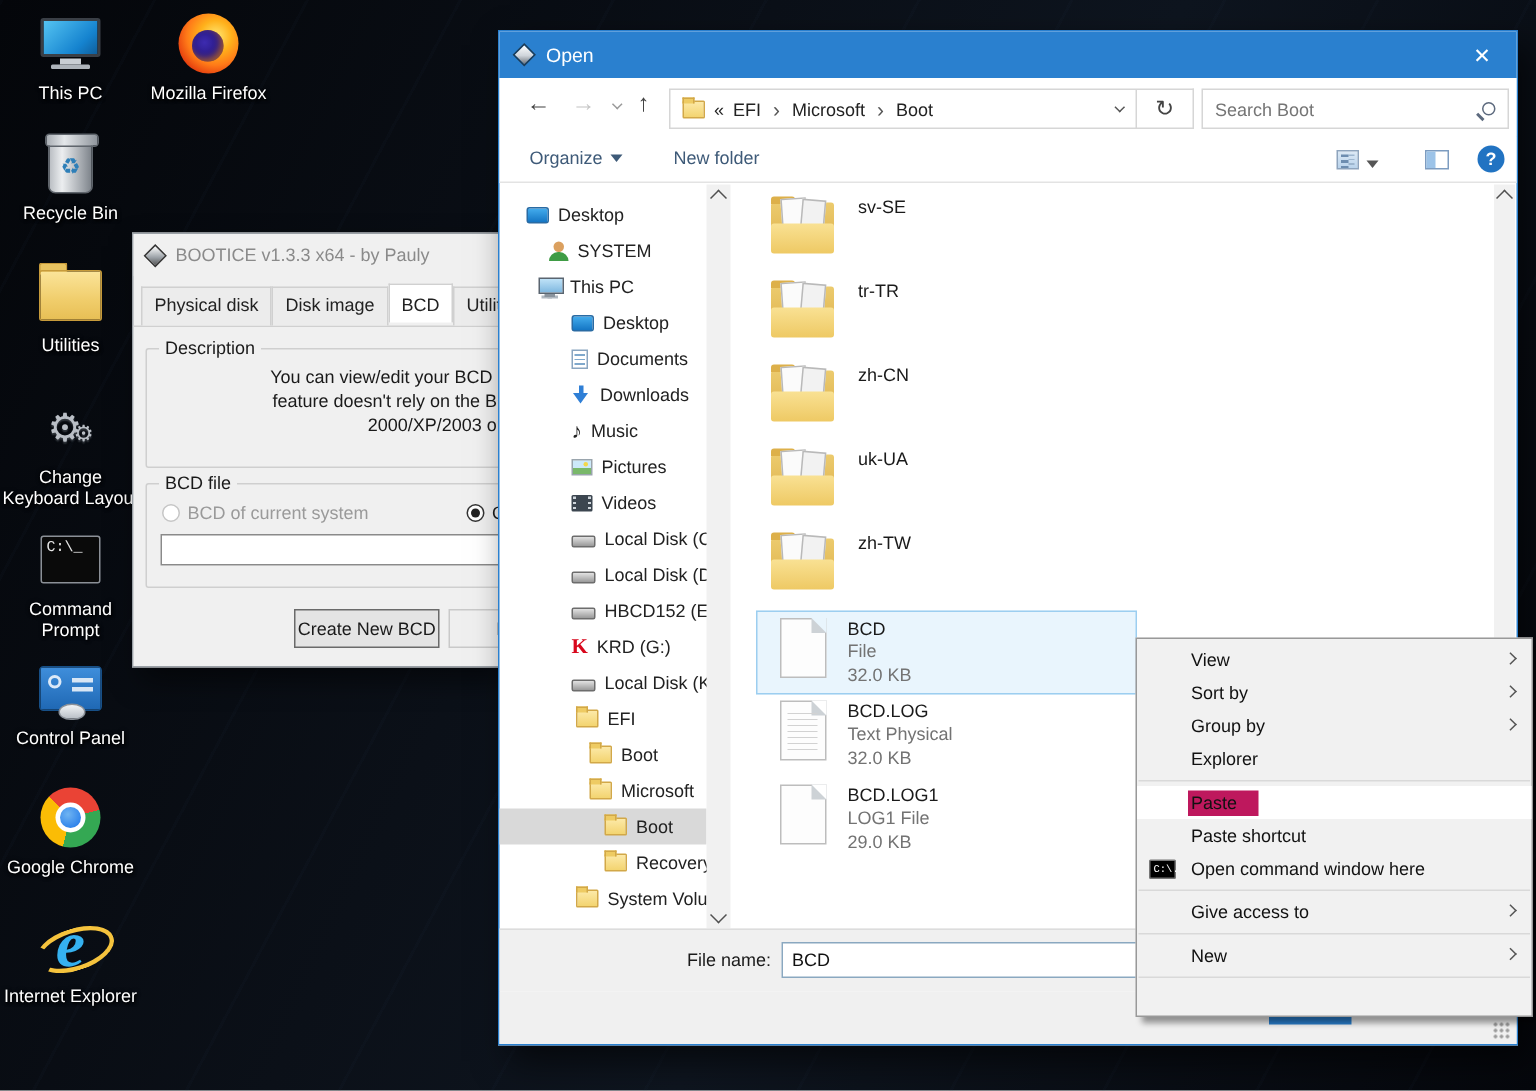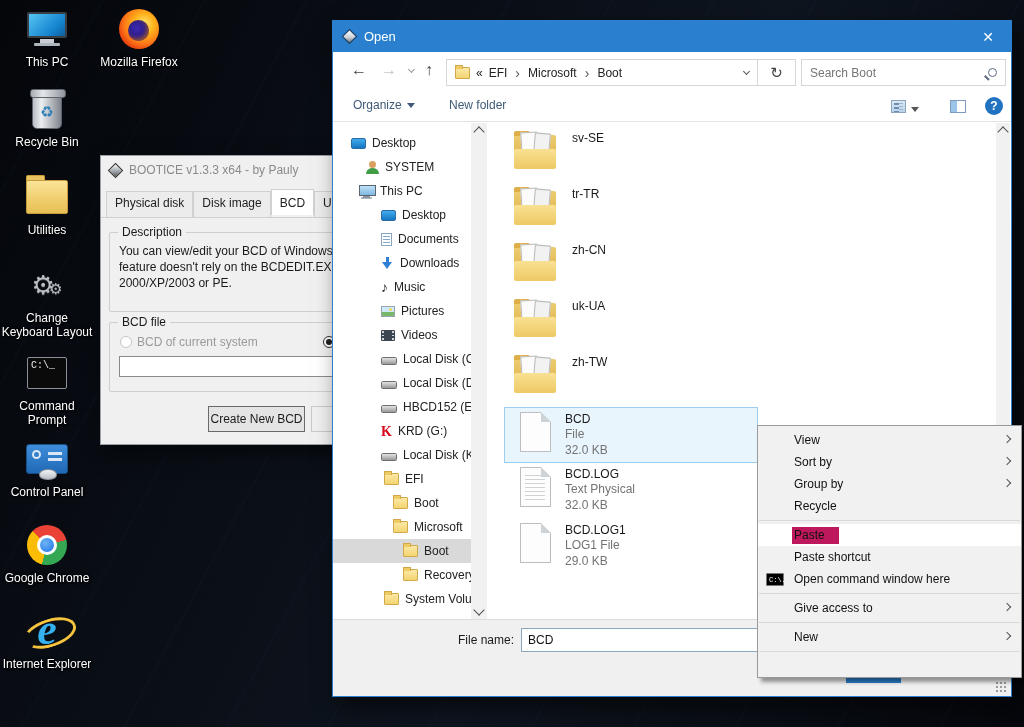--- a/index.html
+++ b/index.html
@@ -58,27 +58,27 @@
 
   .ic-ie { width:44px; height:42px; position:relative; color:#35b1ef; font-size:44px; font-style:italic; font-weight:bold; line-height:40px; font-family:"Liberation Serif",serif; }
   .ic-ie::after { content:""; position:absolute; left:-2px; top:9px; width:48px; height:22px; border:3px solid #f5c33d; border-left-color:transparent; border-radius:50%; transform:rotate(-18deg); }
 
   
   .win { position:absolute; background:#f0f0f0; border:1px solid #9aa0a6; box-shadow:6px 8px 18px rgba(0,0,0,.55); }
 
   .diamond { width:11px; height:11px; transform:rotate(45deg); background:linear-gradient(135deg,#ffffff,#9aa0a6 60%,#555); border:1px solid #333; }
 
   
-  #bootice { left:100px; top:155px; width:245px; height:290px; overflow:hidden; z-index:2; }
+  #bootice { left:88px; top:155px; width:245px; height:290px; overflow:hidden; z-index:2; }
   #bootice .tbar { height:28px; display:flex; align-items:center; gap:8px; padding-left:9px; color:#8a8a8a; font-size:12px; background:#f0f0f0; }
   #bootice .tabs { display:flex; padding-left:5px; margin-top:7px; position:relative; z-index:1; }
   #bootice .tab { padding:4px 8px 5px; border:1px solid #d0d0d0; border-bottom:none; background:#ececec; color:#222; font-size:12px; white-space:nowrap; }
   #bootice .tab.active { background:#fff; position:relative; top:-2px; padding-top:6px; }
   #bootice .page { position:absolute; left:0; right:-2px; top:61px; bottom:0; border-top:1px solid #d0d0d0; background:#f0f0f0; }
-  .grpbox { position:absolute; border:1px solid #cfcfcf; border-radius:2px; }
+  .grpbox { position:absolute; border:1px solid #cfcfcf; border-radius:2px;text-align:center; }
   .grpbox .cap { position:absolute; top:-8px; left:8px; background:#f0f0f0; padding:0 4px; font-size:12px; color:#1a1a1a; }
   #gb-desc { left:8px; top:14px; width:400px; height:80px; }
   #gb-desc .txt { padding:10px 0 0 9px; font-size:12px; line-height:16px; white-space:nowrap; }
   #gb-bcd { left:8px; top:104px; width:400px; height:70px; }
   .radio { display:inline-flex; align-items:center; gap:5px; font-size:12px; }
   .radio .rb { width:12px; height:12px; border-radius:50%; background:#fff; border:1px solid #8a8a8a; position:relative; }
   .radio.dis { color:#9a9a9a; } .radio.dis .rb { border-color:#c6c6c6; }
   .radio.sel .rb { border-color:#333; }
   .radio.sel .rb::after { content:""; position:absolute; inset:2px; border-radius:50%; background:#222; }
   #gb-bcd .row { position:absolute; left:10px; top:12px; white-space:nowrap; }
@@ -515,21 +515,21 @@
   <div id="dlgbottom">
     <div class="grip"></div>
   </div>
   <div id="openbtn-sliver"></div>
 </div>
 
 <div id="cmenu">
   <div class="mitem"><span>View</span><span class="marr"></span></div>
   <div class="mitem"><span>Sort by</span><span class="marr"></span></div>
   <div class="mitem"><span>Group by</span><span class="marr"></span></div>
-  <div class="mitem"><span>Recycle</span></div>
+  <div class="mitem"><span>Explorer</span></div>
   <div class="msep"></div>
   <div class="mitem hov"><span class="hlmark">Paste</span></div>
   <div class="mitem"><span>Paste shortcut</span></div>
   <div class="mitem"><span class="cmdic">C:\.</span><span>Open command window here</span></div>
   <div class="msep"></div>
   <div class="mitem"><span>Give access to</span><span class="marr"></span></div>
   <div class="msep"></div>
   <div class="mitem"><span>New</span><span class="marr"></span></div>
   <div class="msep"></div>
 </div>

